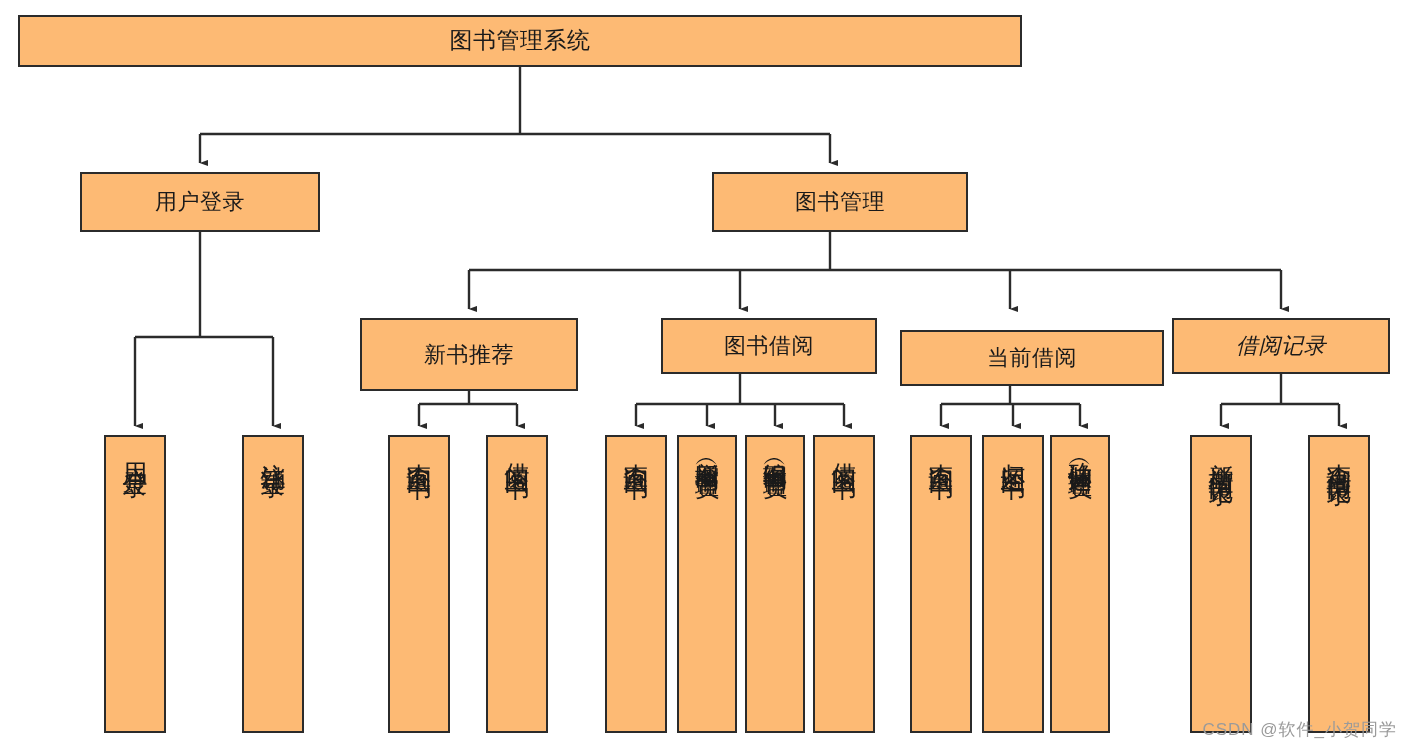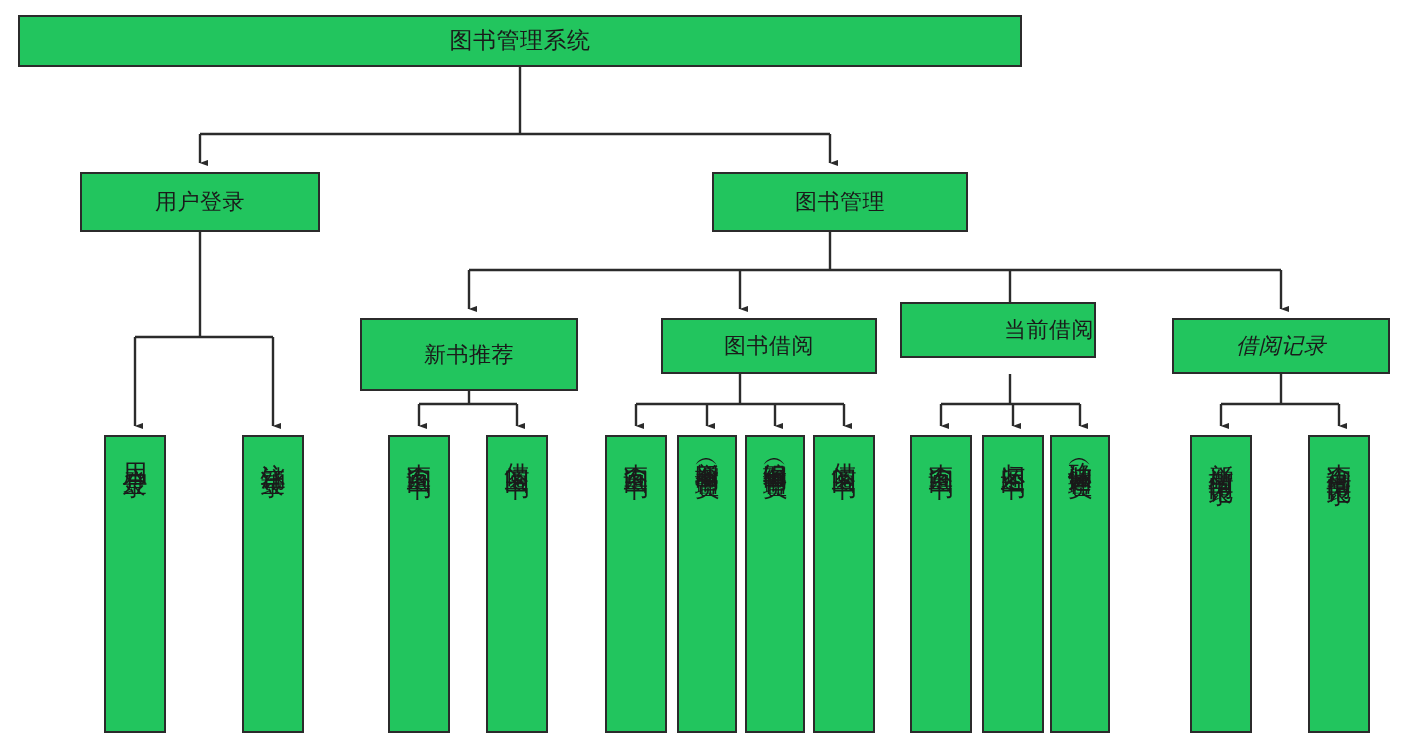--- a/index.html
+++ b/index.html
@@ -22,21 +22,21 @@
     position: absolute;
     left: 0;
     top: 0;
     width: 1405px;
     height: 747px;
     pointer-events: none;
   }
   .node {
     position: absolute;
     box-sizing: border-box;
-    background: #22c55e;
+    background: #fdba74;
     border: 2px solid #2b2b2b;
     display: flex;
     align-items: center;
     justify-content: center;
     color: #1a1a1a;
     z-index: 2;
   }
   .node .node-label {
     display: block;
     text-align: center;
@@ -137,21 +137,21 @@
       </div>
       <div class="node h" style="left: 712px; top: 172px; width: 256px; height: 60px;">
         <span class="node-label">图书管理</span>
       </div>
       <div class="node h" style="left: 360px; top: 318px; width: 218px; height: 73px;">
         <span class="node-label">新书推荐</span>
       </div>
       <div class="node h" style="left: 661px; top: 318px; width: 216px; height: 56px;">
         <span class="node-label">图书借阅</span>
       </div>
-      <div class="node h" style="left: 900px; top: 302px; width: 196px; height: 56px; justify-content: flex-end;">
+      <div class="node h" style="left: 900px; top: 330px; width: 264px; height: 56px;">
         <span class="node-label">当前借阅</span>
       </div>
       <div class="node h" style="left: 1172px; top: 318px; width: 218px; height: 56px; font-style: italic;">
         <span class="node-label">借阅记录</span>
       </div>
       <div class="node v" style="left: 104px; top: 435px; width: 62px; height: 298px;">
         <span class="node-label">用户登录</span>
       </div>
       <div class="node v" style="left: 242px; top: 435px; width: 62px; height: 298px;">
         <span class="node-label">注销登录</span>
@@ -184,13 +184,14 @@
         <span class="node-label">确认归还（管理员）</span>
       </div>
       <div class="node v" style="left: 1190px; top: 435px; width: 62px; height: 298px;">
         <span class="node-label">新增借阅记录</span>
       </div>
       <div class="node v" style="left: 1308px; top: 435px; width: 62px; height: 298px;">
         <span class="node-label">查询借阅记录</span>
       </div>
     </div>
 
+  <div id="watermark">CSDN @软件_小贺同学</div>
 </div>
 
 </body></html>

